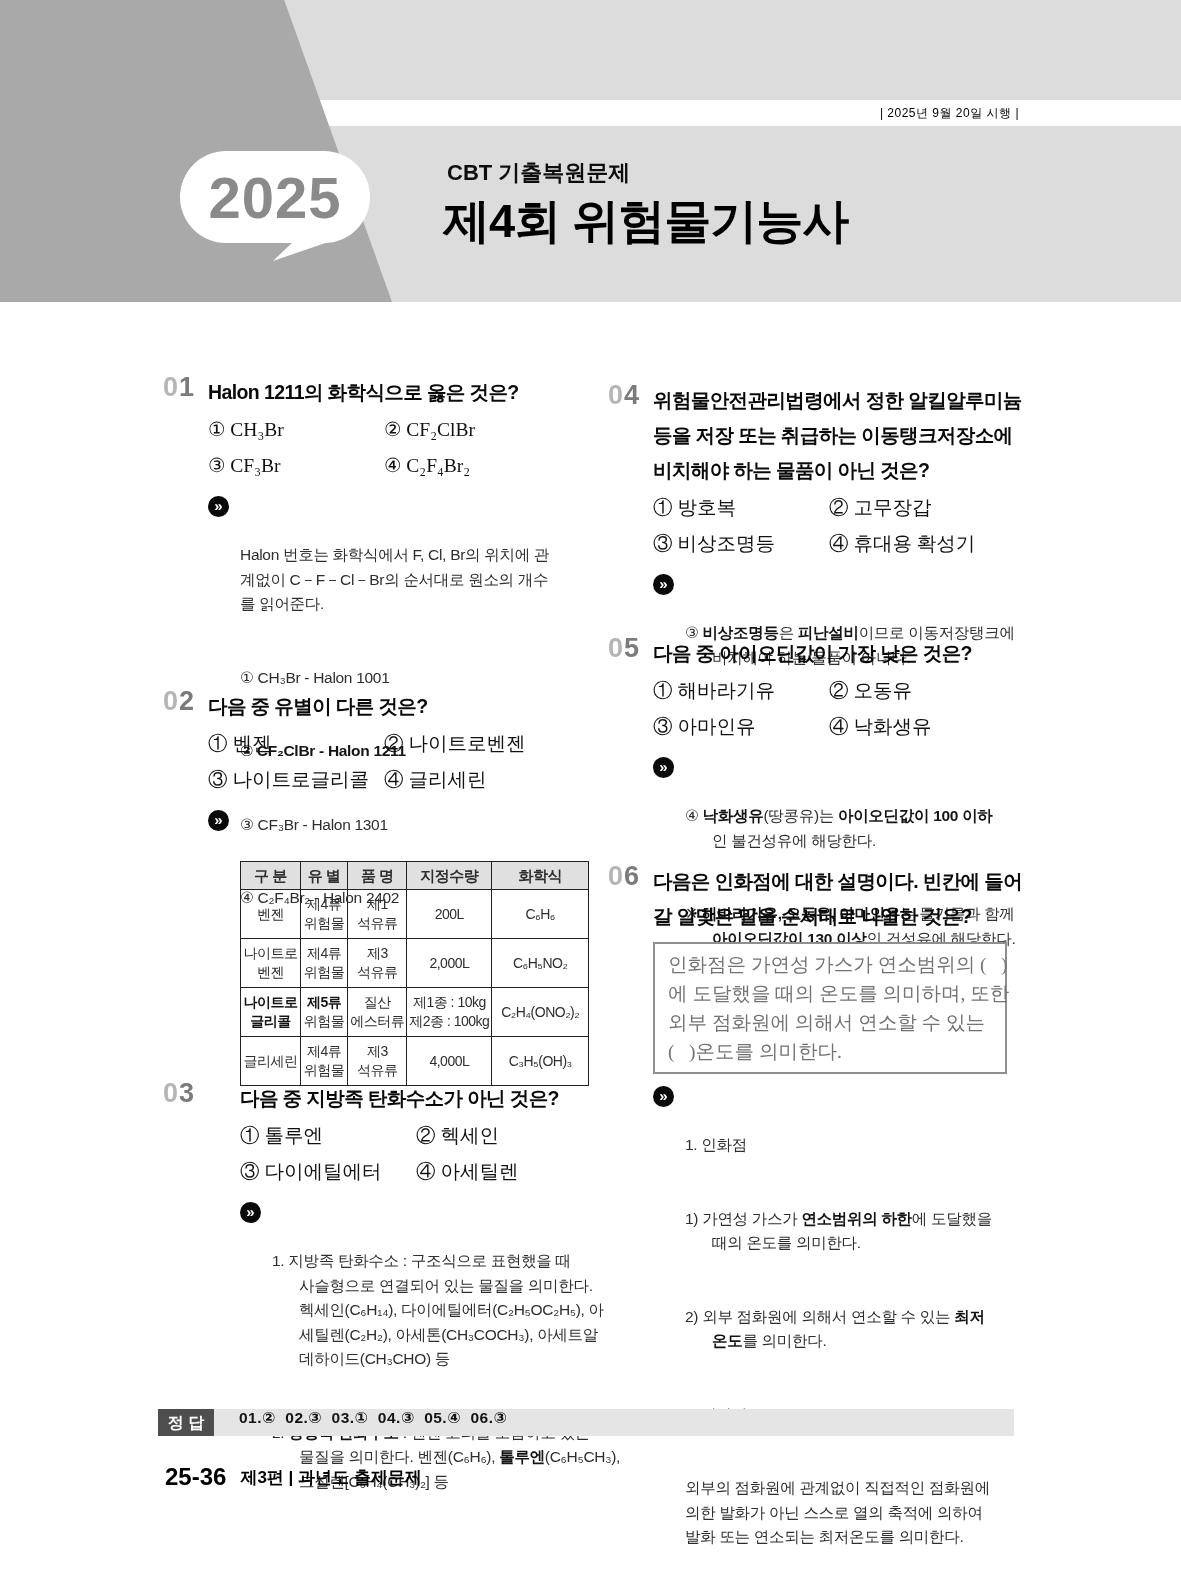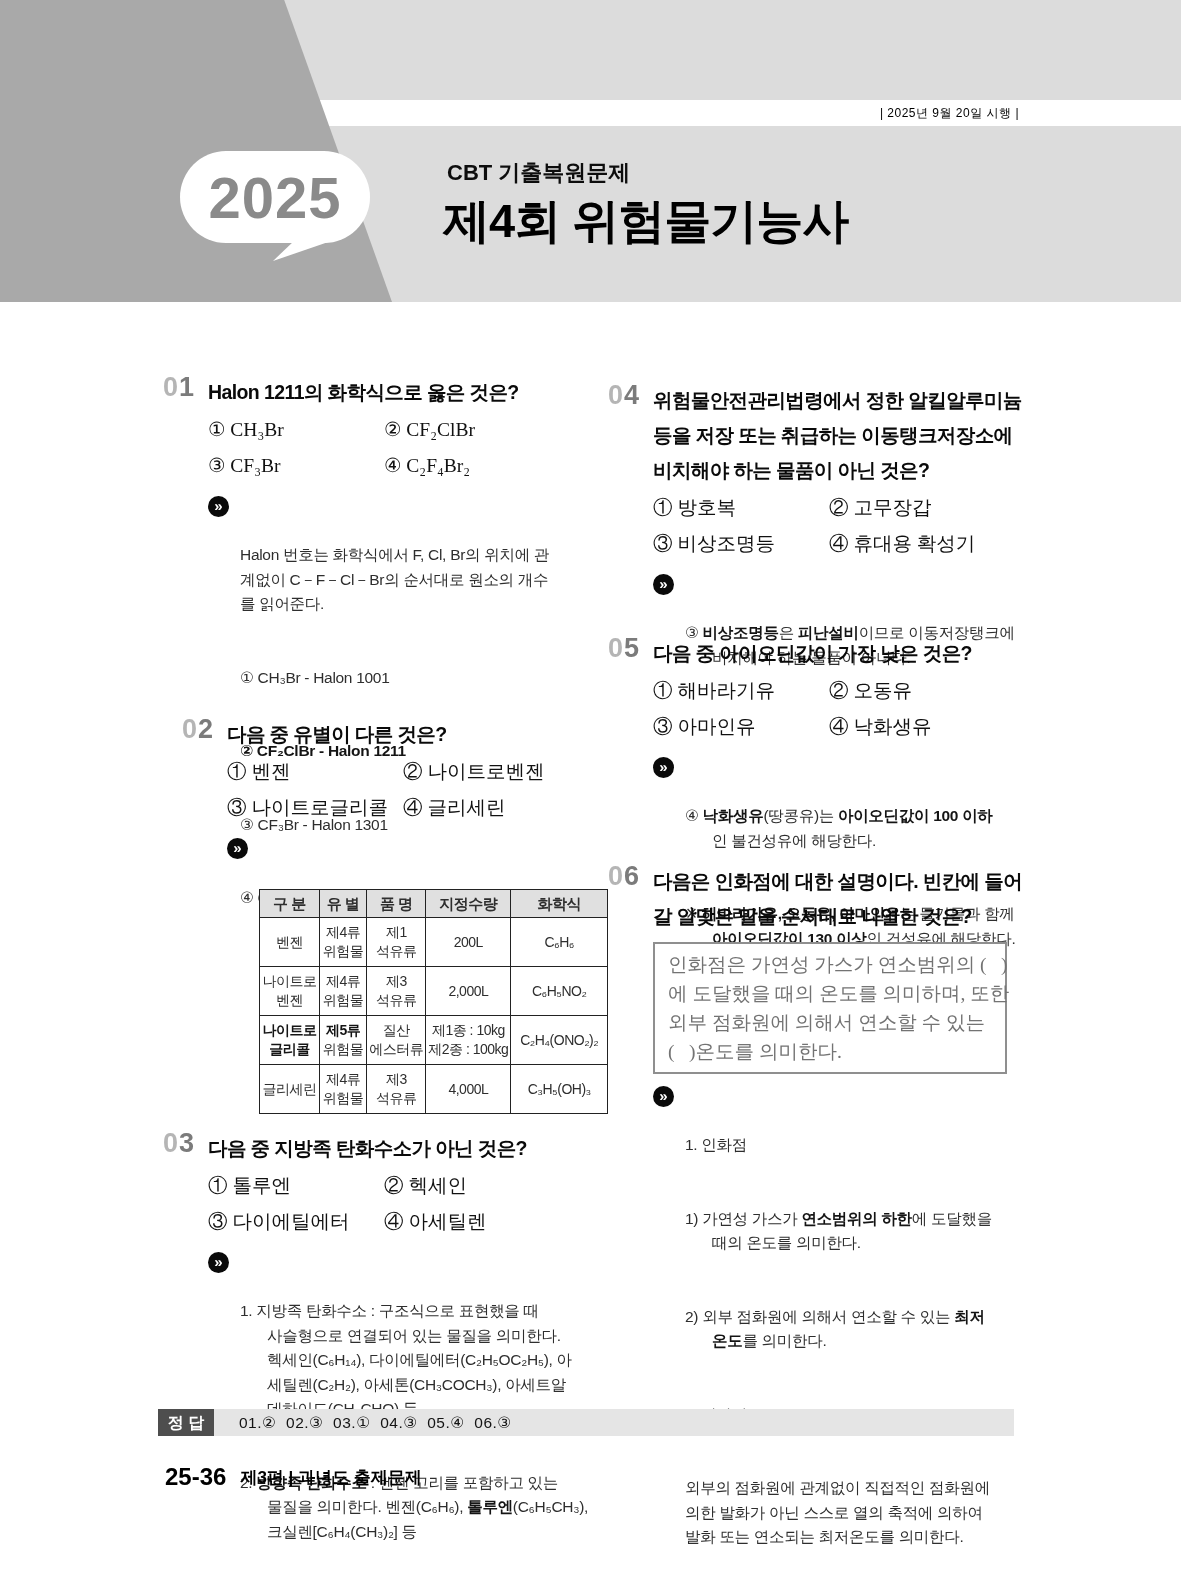--- a/index.html
+++ b/index.html
@@ -18,21 +18,21 @@
   .bubble::after { content:""; position:absolute; left:93px; top:88px; width:64px; height:22px;
                background:#fff; clip-path:polygon(36% 0,100% 0,0 100%); }
   .bubble-year { display:block; text-align:center; line-height:94px; font-size:58px;
                font-weight:bold; color:#8a8a8a; letter-spacing:1px; }
   .hdr-sub   { position:absolute; left:447px; top:158px; font-size:22px; font-weight:bold; color:#0d0d0d; }
   .hdr-title { position:absolute; left:443px; top:190px; font-size:47px; font-weight:900;
                color:#000; letter-spacing:-1px; }
 
   
   .q      { position:absolute; width:426px; display:flex; }
-  .q1 { left:163px; top:372px; }  .q2 { left:163px; top:714px;margin-left:19px; }  .q3 { left:163px; top:1128px; }
+  .q1 { left:163px; top:372px; }  .q2 { left:163px; top:686px; }  .q3 { left:163px; top:1078px;gap:32px; }
   .q4 { left:608px; top:380px; }  .q5 { left:608px; top:633px; }  .q6 { left:608px; top:861px; }
   .qno    { flex:0 0 45px; font-size:27px; font-weight:bold; line-height:30px; letter-spacing:1px; }
   .qn0    { color:#b5b5b5; }
   .qn1    { color:#7b7b7b; }
   .qmain  { flex:1; min-width:0; }
   .qtitle { margin:0; padding-top:3px; font-size:19.5px; font-weight:bold; line-height:35px;
             white-space:pre; letter-spacing:-0.6px; color:#0a0a0a; }
   .opts   { margin-top:2px; }
   .orow   { line-height:35px; white-space:nowrap; }
   .opt    { font-family:"Liberation Serif","DejaVu Serif",serif; font-size:19.5px; color:#111; }
@@ -56,24 +56,24 @@
   .tbl th { background:#e0e0e0; font-size:15px; font-weight:bold; height:17px; padding:4px 2px; }
   .c0 { width:60px; } .c1 { width:48px; } .c2 { width:56px; } .c3 { width:84px; } .c4 { width:100px; }
 
   
   .qbox { margin-top:8px; width:324px; border:2px solid #8f8f8f; background:#fff;
           padding:6px 13px; font-family:"Liberation Serif","DejaVu Serif",serif;
           font-size:19.5px; line-height:29px; white-space:pre; color:#737373; }
 
   
   .ansbar   { position:absolute; left:158px; top:1409px; width:856px; height:27px;
-              background:#e5e5e5; display:flex; align-items:center; }
+              background:#e5e5e5; display:flex; }
   .ansbadge { flex:0 0 56px; height:27px; background:#4e4e4e; color:#fff; font-size:16px;
               font-weight:bold; text-align:center; line-height:27px; }
-  .anstext  { margin-left:25px; font-size:15.5px; font-weight:normal; letter-spacing:.5px; white-space:pre; }
+  .anstext  { margin-left:25px; font-size:15.5px; font-weight:bold; letter-spacing:.5px; white-space:pre; }
   .footer   { position:absolute; left:165px; top:1463px; display:flex; align-items:flex-end; }
   .fpage    { font-size:24px; font-weight:900; color:#000; }
   .fsec     { margin-left:14px; font-size:17px; font-weight:bold; padding-bottom:2px; color:#000; }
 </style>
 </head>
 <body>
 
 <div class="page">
 
   <header>

